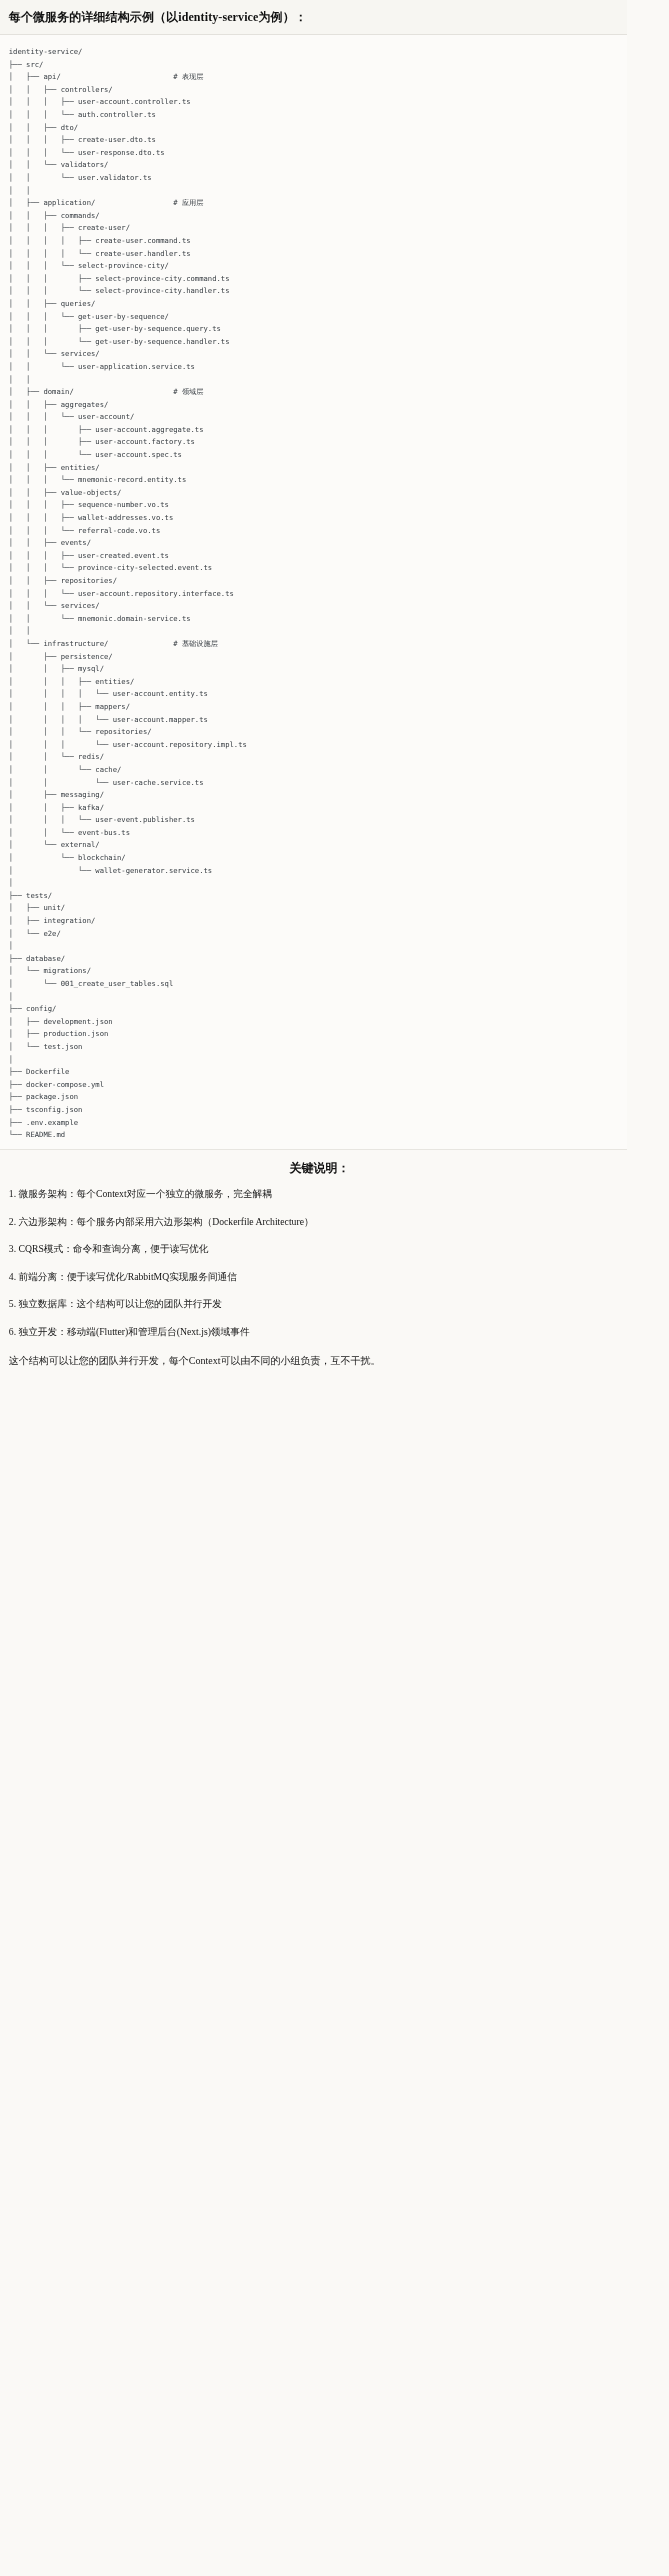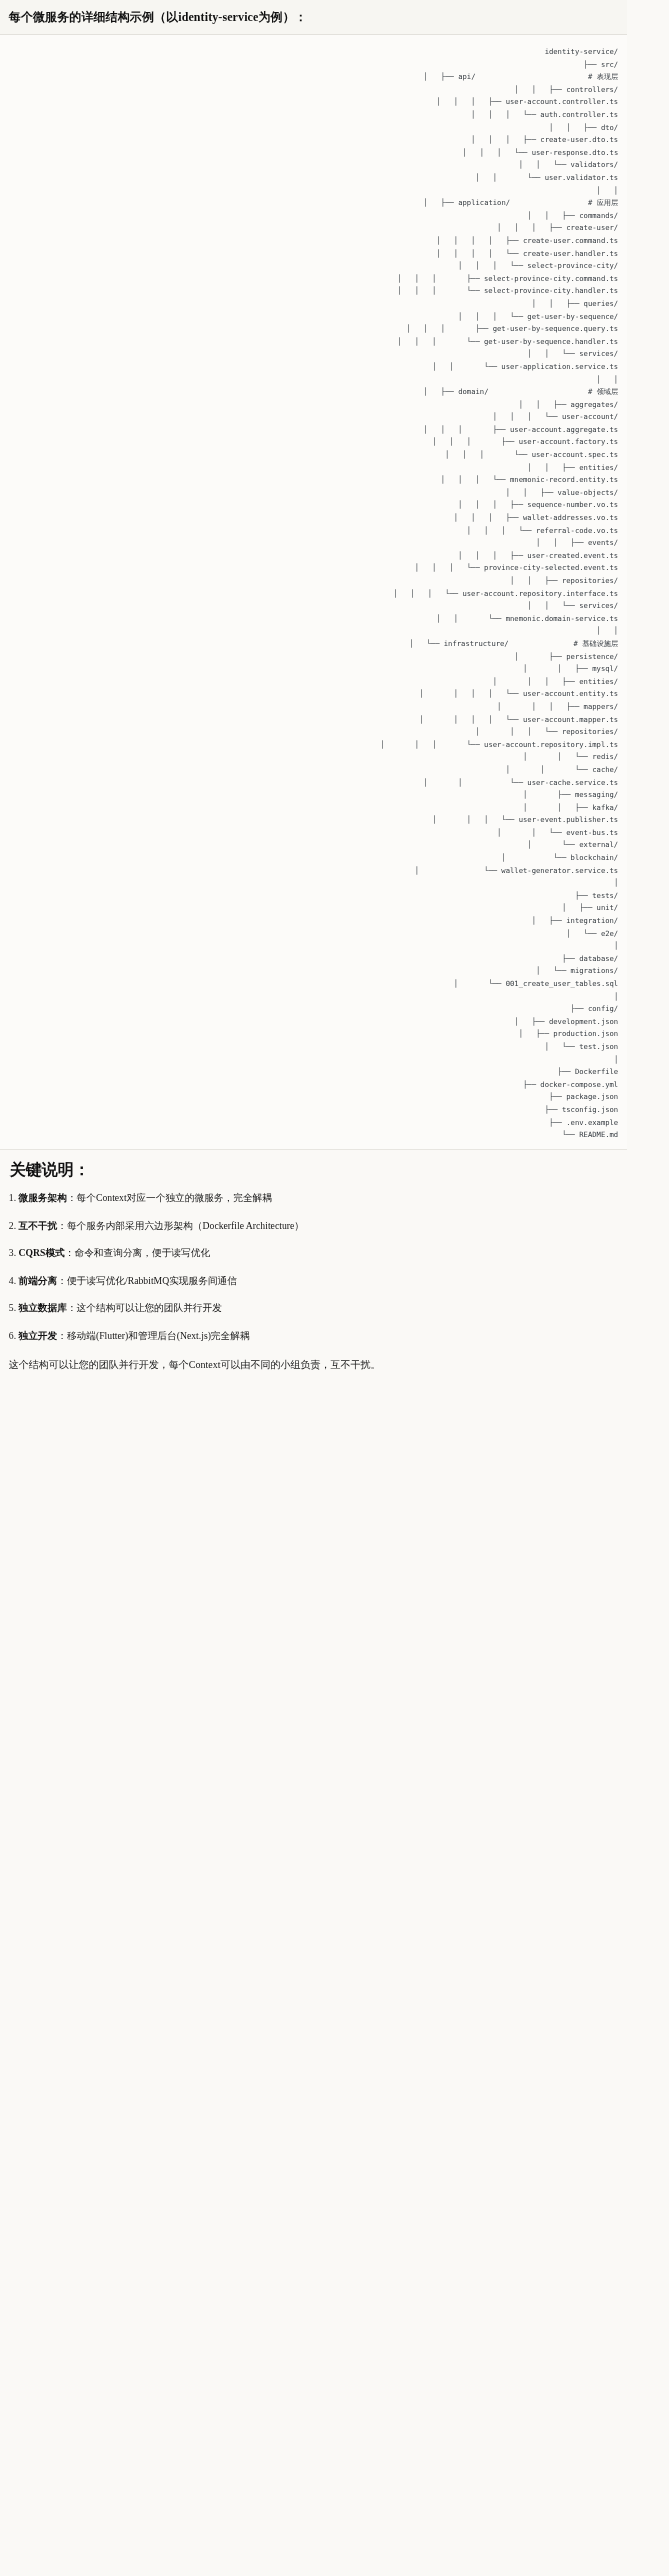--- a/index.html
+++ b/index.html
@@ -39,53 +39,53 @@
   }
   pre.tree {
     margin: 0;
     font-family: "DejaVu Sans Mono", "Liberation Mono", monospace;
     font-size: 7.2px;
     line-height: 12.6px;
     color: #33393f;
     white-space: pre;
     letter-spacing: 0px;
     tab-size: 4;
-    text-align: right;
   }
   .notes-block {
     padding: 10px 8.8px 6.3px 8.8px;
     background: #faf9f6;
     border-top: 0.6px solid #e7e5e0;
   }
   .notes-title {
     font-family: "Liberation Serif", serif;
-    font-size: 16px;
+    font-size: 12px;
     font-weight: bold;
     color: #111111;
-    margin: 0 0 10px 1px;
+    margin: 0 0 10px 12px;
+    text-align: center;
   }
   ol.notes-list {
     margin: 0;
     padding: 0;
     list-style: none;
     counter-reset: noteitem;
   }
   ol.notes-list li {
     font-family: "Liberation Serif", serif;
     font-size: 9.7px;
     line-height: 1.5;
     color: #151515;
     margin-bottom: 13px;
     counter-increment: noteitem;
   }
   ol.notes-list li::before {
     content: counter(noteitem) ". ";
   }
   ol.notes-list li .note-term {
-    font-weight: bold;
+    font-weight: normal;
     margin-top: 6px;
   }
   ol.notes-list li .note-sep { }
   ol.notes-list li .note-desc { }
   .closing {
     font-family: "Liberation Serif", serif;
     font-size: 10px;
     line-height: 1.5;
     color: #151515;
     margin-top: 5px;
@@ -192,33 +192,33 @@
   </div>
 
   <div class="notes-block">
     <div class="notes-title">关键说明：</div>
 
     <ol class="notes-list">
       <li>
         <span class="note-term">微服务架构</span><span class="note-sep">：</span><span class="note-desc">每个Context对应一个独立的微服务，完全解耦</span>
       </li>
       <li>
-        <span class="note-term">互不干扰</span><span class="note-sep">：</span><span class="note-desc">每个服务内部采用六边形架构（Dockerfile Architecture）</span>
+        <span class="note-term">六边形架构</span><span class="note-sep">：</span><span class="note-desc">每个服务内部采用六边形架构（Dockerfile Architecture）</span>
       </li>
       <li>
         <span class="note-term">CQRS模式</span><span class="note-sep">：</span><span class="note-desc">命令和查询分离，便于读写优化</span>
       </li>
       <li>
         <span class="note-term">前端分离</span><span class="note-sep">：</span><span class="note-desc">便于读写优化/RabbitMQ实现服务间通信</span>
       </li>
       <li>
         <span class="note-term">独立数据库</span><span class="note-sep">：</span><span class="note-desc">这个结构可以让您的团队并行开发</span>
       </li>
       <li>
-        <span class="note-term">独立开发</span><span class="note-sep">：</span><span class="note-desc">移动端(Flutter)和管理后台(Next.js)完全解耦</span>
+        <span class="note-term">独立开发</span><span class="note-sep">：</span><span class="note-desc">移动端(Flutter)和管理后台(Next.js)领域事件</span>
       </li>
     </ol>
 
     <div class="closing">这个结构可以让您的团队并行开发，每个Context可以由不同的小组负责，互不干扰。</div>
   </div>
 
 </div>
 
 
 </body></html>

